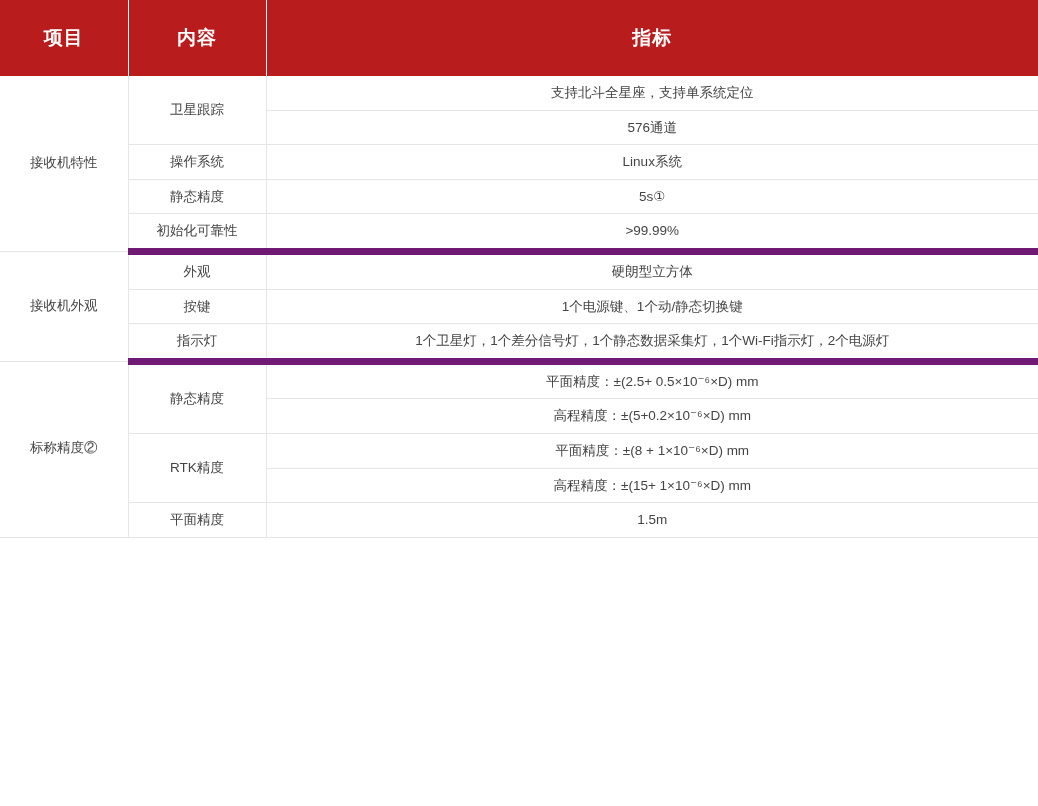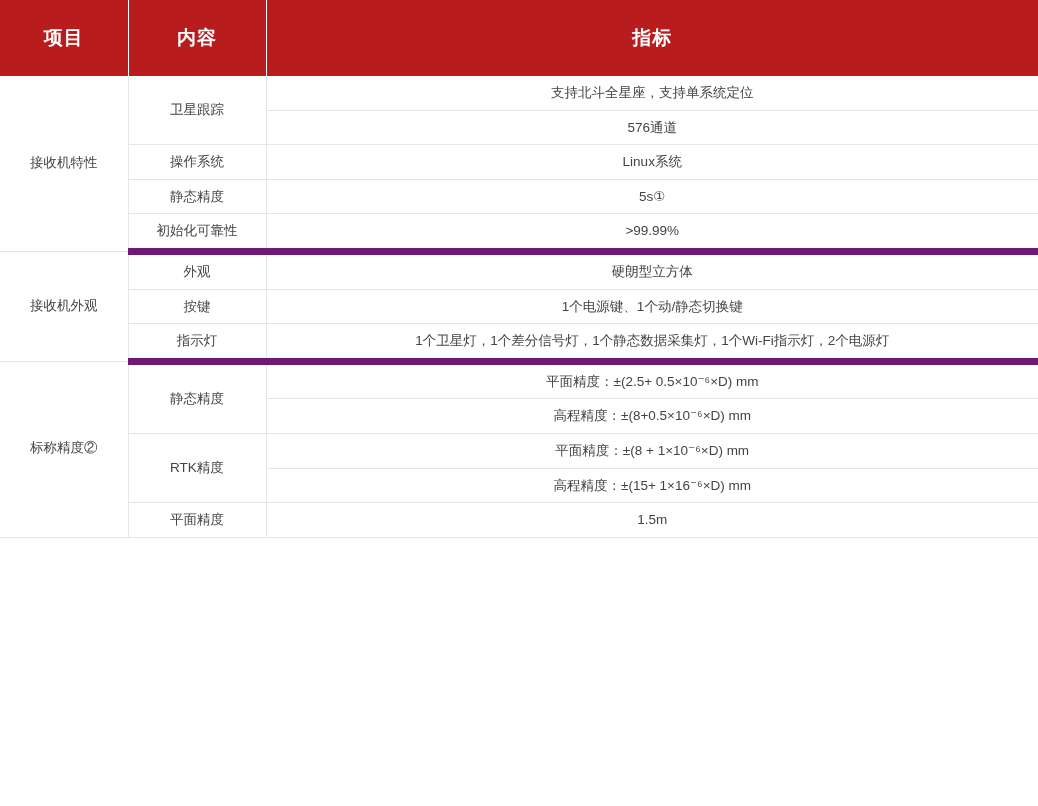--- a/index.html
+++ b/index.html
@@ -115,28 +115,28 @@
       <td class="item-cell">指示灯</td>
       <td class="last-col">1个卫星灯，1个差分信号灯，1个静态数据采集灯，1个Wi-Fi指示灯，2个电源灯</td>
     </tr>
 
     <tr>
       <td class="cat-cell" rowspan="5">标称精度②</td>
       <td class="item-cell" rowspan="2">静态精度</td>
       <td class="last-col">平面精度：±(2.5+ 0.5×10⁻⁶×D) mm</td>
     </tr>
     <tr>
-      <td class="last-col">高程精度：±(8+0.5×10⁻⁶×D) mm</td>
+      <td class="last-col">高程精度：±(5+0.2×10⁻⁶×D) mm</td>
     </tr>
     <tr>
       <td class="item-cell" rowspan="2">RTK精度</td>
       <td class="last-col">平面精度：±(8 + 1×10⁻⁶×D) mm</td>
     </tr>
     <tr>
-      <td class="last-col">高程精度：±(15+ 1×16⁻⁶×D) mm</td>
+      <td class="last-col">高程精度：±(15+ 1×10⁻⁶×D) mm</td>
     </tr>
     <tr>
       <td class="item-cell">平面精度</td>
       <td class="last-col">1.5m</td>
     </tr>
 
   </tbody>
 </table>
 
 </body></html>

